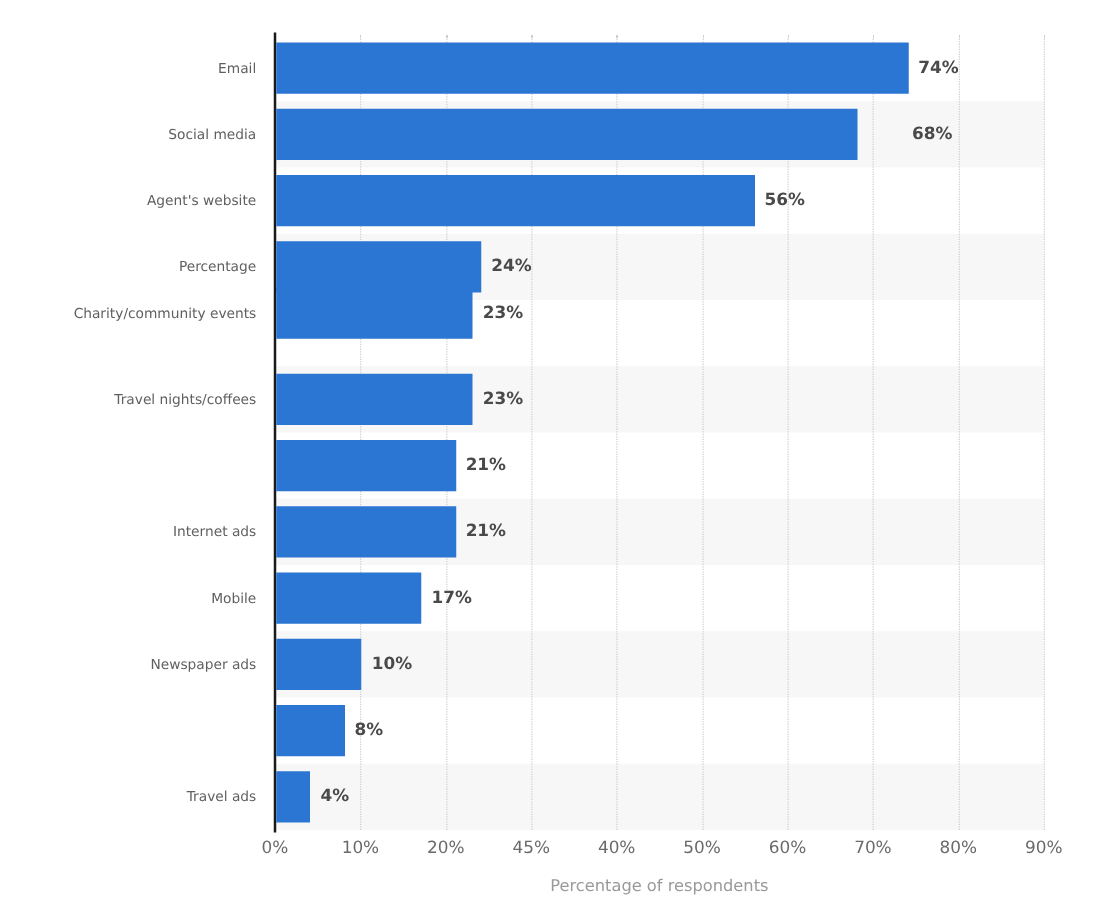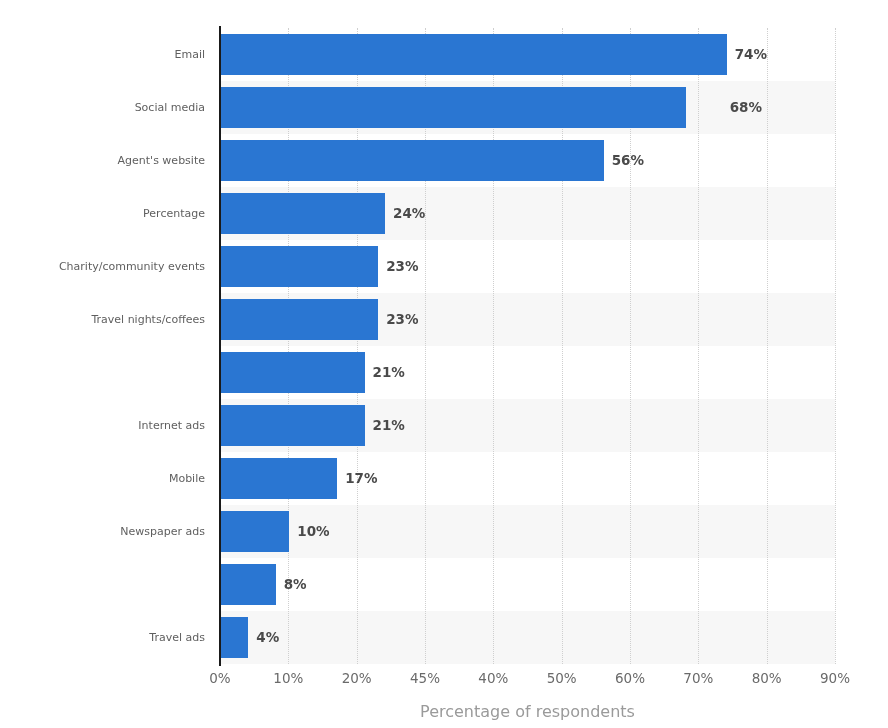--- a/index.html
+++ b/index.html
@@ -101,21 +101,21 @@
     text-align: center;
     font-size: 13.5px;
     color: #6a6a6a;
   }
   #xlabel {
     position: absolute;
     top: 702px;
     left: 220px;
     width: 615px;
     text-align: center;
-    font-size: 16px;
+    font-size: 13px;
     color: #9a9a9a;
   }
 </style>
 </head>
 <body>
 
 <div id="chart-root">
 
   <div id="plot-area">
     <div id="bands">
@@ -155,21 +155,21 @@
       <div class="row" style="top: 134px;">
         <div class="cat-label">Agent's website</div>
         <div class="bar" style="width: 382.667px; background: rgb(42, 118, 210);"></div>
         <div class="bar-value" style="left: 611.667px;">56%</div>
       </div>
       <div class="row" style="top: 187px;">
         <div class="cat-label">Percentage</div>
         <div class="bar" style="width: 164px; background: rgb(42, 118, 210);"></div>
         <div class="bar-value" style="left: 393px;">24%</div>
       </div>
-      <div class="row" style="top: 240px;">
+      <div class="row" style="top: 224px;">
         <div class="cat-label">Charity/community events</div>
         <div class="bar" style="width: 157.167px; background: rgb(42, 118, 210);"></div>
         <div class="bar-value" style="left: 386.167px;">23%</div>
       </div>
       <div class="row" style="top: 293px;">
         <div class="cat-label">Travel nights/coffees</div>
         <div class="bar" style="width: 157.167px; background: rgb(42, 118, 210);"></div>
         <div class="bar-value" style="left: 386.167px;">23%</div>
       </div>
       <div class="row" style="top: 346px;">

